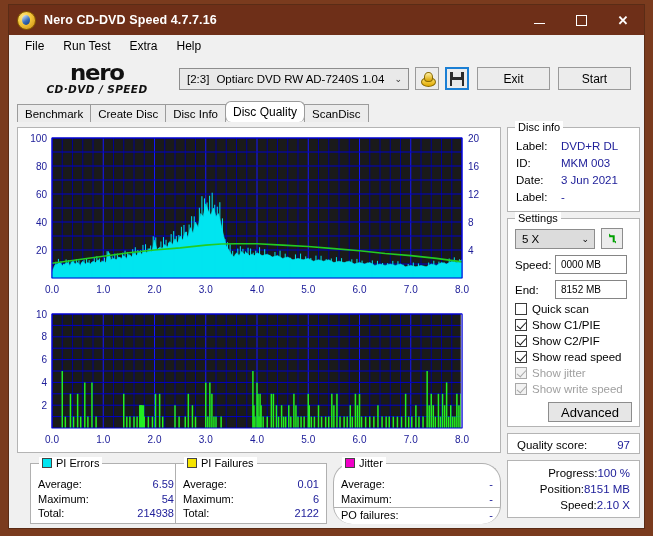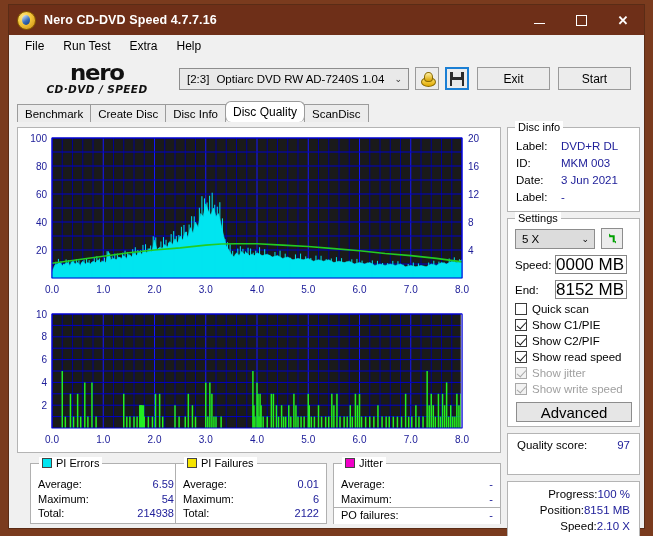--- a/index.html
+++ b/index.html
@@ -85,32 +85,32 @@
 
   .selwrap{display:flex;align-items:center;padding:0 7px;margin-top:9px;}
   .sel{width:80px;height:20px;background:#dcdcdc;border:1px solid #8d8d8d;font-size:11.5px;color:#000;
        display:flex;align-items:center;padding-left:6px;box-sizing:border-box;}
   .sel .caret{margin-left:auto;margin-right:5px;font-size:9px;}
   .refresh{width:22px;height:21px;background:#ececec;border:1px solid #8d8d8d;margin-left:6px;
            display:flex;align-items:center;justify-content:center;box-sizing:border-box;
            color:#00a000;font-size:13px;font-weight:bold;}
   .ferow{display:flex;align-items:center;padding:0 7px;margin-top:6px;}
   .ferow .lb{font-size:11.5px;width:40px;color:#000;}
-  .fefield{width:72px;height:19px;background:#fff;border:1px solid #858585;font-size:17px;color:#000;
-           display:flex;align-items:center;box-sizing:border-box;}
+  .fefield{width:72px;height:19px;background:#fff;border:1px solid #858585;font-size:10px;color:#000;
+           display:flex;align-items:center;padding-left:5px;box-sizing:border-box;}
   .cbrow{display:flex;align-items:center;padding:0 7px;margin-top:4px;gap:5px;}
   .cb{width:12px;height:12px;border:1px solid #3a3a3a;background:#fff;position:relative;flex:0 0 auto;box-sizing:border-box;}
   .cb.checked:after{content:"";position:absolute;left:3px;top:0px;width:4px;height:8px;
       border:solid #1a1a1a;border-width:0 1.6px 1.6px 0;transform:rotate(42deg);}
   .cb.dis{border-color:#a8a8a8;background:#f2f2f2;}
   .cb.dis.checked:after{border-color:#a8a8a8;}
   .cblabel{font-size:11.5px;color:#000;}
   .cblabel.dis{color:#a0a0a0;}
-  .advbtn{margin:7px 7px 8px auto;width:116px;height:20px;background:#e6e6e6;border:1px solid #8d8d8d;
-          font-size:15px;display:flex;align-items:center;justify-content:center;box-sizing:border-box;}
+  .advbtn{margin:7px 7px 8px auto;width:84px;height:20px;background:#e6e6e6;border:1px solid #8d8d8d;
+          font-size:13px;display:flex;align-items:center;justify-content:center;box-sizing:border-box;}
   .qrow{display:flex;justify-content:space-between;font-size:11.5px;padding:5px 9px;color:#000;}
   .qrow .v{color:#20209a;}
   .prow{display:flex;justify-content:flex-end;font-size:11.5px;padding:0 9px;line-height:16px;color:#000;}
   .prow .v{color:#20209a;}
 </style>
 </head>
 <body>
 
 <div class="window">
 
@@ -584,21 +584,21 @@
               <span>Maximum:</span>
               <span class="v">6</span>
             </div>
           <div class="srow">
               <span>Total:</span>
               <span class="v">2122</span>
             </div>
         </div>
       </div>
 
-      <div class="grp" style="left:316px;width:168px;border-bottom:none;">
+      <div class="grp" style="left:316px;width:168px;border-bottom:none;border-radius:19px;">
         <div class="grp-title">
           <span class="swatch" id="sw-jit" style="background: rgb(240, 0, 200);"></span>
           <span>Jitter</span>
         </div>
         <div style="margin-top:13px;">
           <div class="srow">
               <span>Average:</span>
               <span class="v">-</span>
             </div>
           <div class="srow">
@@ -683,21 +683,21 @@
           <span class="cblabel dis">Show jitter</span>
         </div>
         <div class="cbrow">
           <span class="cb checked dis"></span>
           <span class="cblabel dis">Show write speed</span>
         </div>
 
         <div class="advbtn">Advanced</div>
       </div>
 
-      <div class="rbox" style="height:42px;">
+      <div class="rbox" style="height:21px;">
         <div class="qrow">
           <span>Quality score:</span>
           <span class="v">97</span>
         </div>
       </div>
 
       <div class="rbox" style="height:58px;padding-top:4px;">
         <div class="prow">
             <span>Progress:</span>
             <span class="v">100 %</span>

